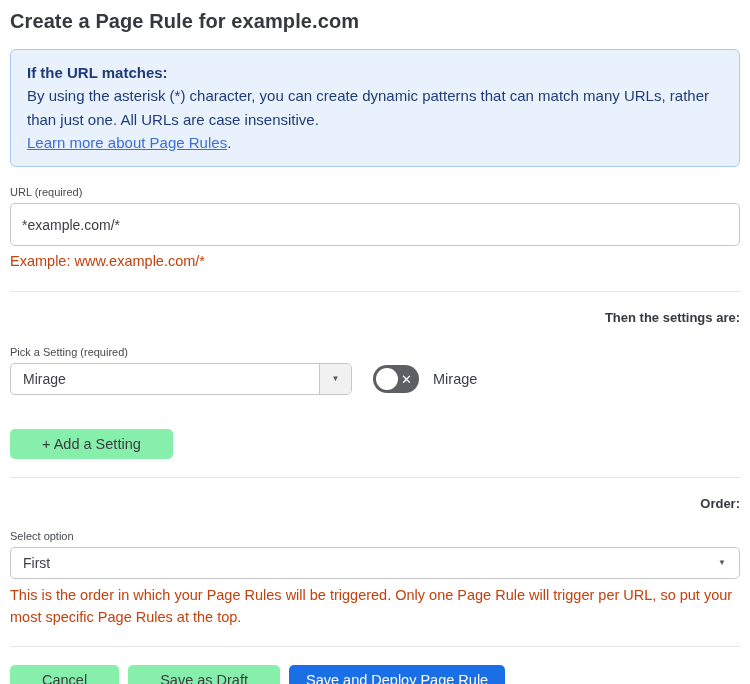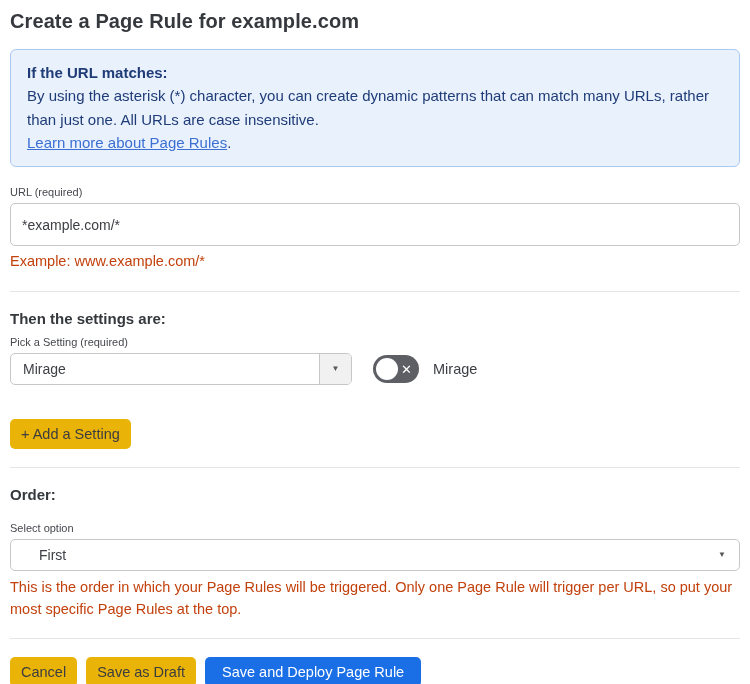--- a/index.html
+++ b/index.html
@@ -70,27 +70,28 @@
     outline: none;
   }
 
   .divider {
     border: none;
     border-top: 1px solid #e5e5e5;
     margin: 18px 0;
   }
 
   h2.section-heading {
-    font-size: 15px;
+    font-size: 13px;
     font-weight: bold;
     color: #35383d;
     margin: 0;
-  }
-
-  .pick-setting-label { margin-top: 9px; }
+    text-align: right;
+  }
+
+  .pick-setting-label { margin-top: 21px; }
 
   
   .setting-row {
     display: flex;
     align-items: center;
     margin-top: 0;
   }
   .select-box {
     display: inline-flex;
     align-items: center;
@@ -115,21 +116,21 @@
     align-items: center;
     justify-content: center;
     background: #f1f1f1;
     border-left: 1px solid #c6c7c9;
   }
   .tri {
     font-size: 8px;
     color: #55575a;
     line-height: 1;
   }
-  .order-select { width: 100%; padding-left: 16px; }
+  .order-select { width: 100%; }
   .order-select .tri { margin-right: 13px; }
 
   
   .toggle {
     position: relative;
     width: 46px;
     height: 28px;
     border-radius: 14px;
     background: #5d5f64;
     margin-left: 21px;
@@ -156,22 +157,22 @@
   }
   .toggle-label {
     margin-left: 14px;
     font-size: 14.5px;
     color: #3b3e43;
   }
 
   
   .gray-btn {
     height: 30px;
-    padding: 0 11px;
-    background: #eab308;
+    padding: 0 32px;
+    background: #86efac;
     color: #3b3d40;
     border: none;
     border-radius: 5px;
     font-family: "Liberation Sans", sans-serif;
     font-size: 14.5px;
     cursor: pointer;
   }
   .add-setting-btn { margin-top: 34px; display: inline-block; }
   .blue-btn {
     height: 30px;

